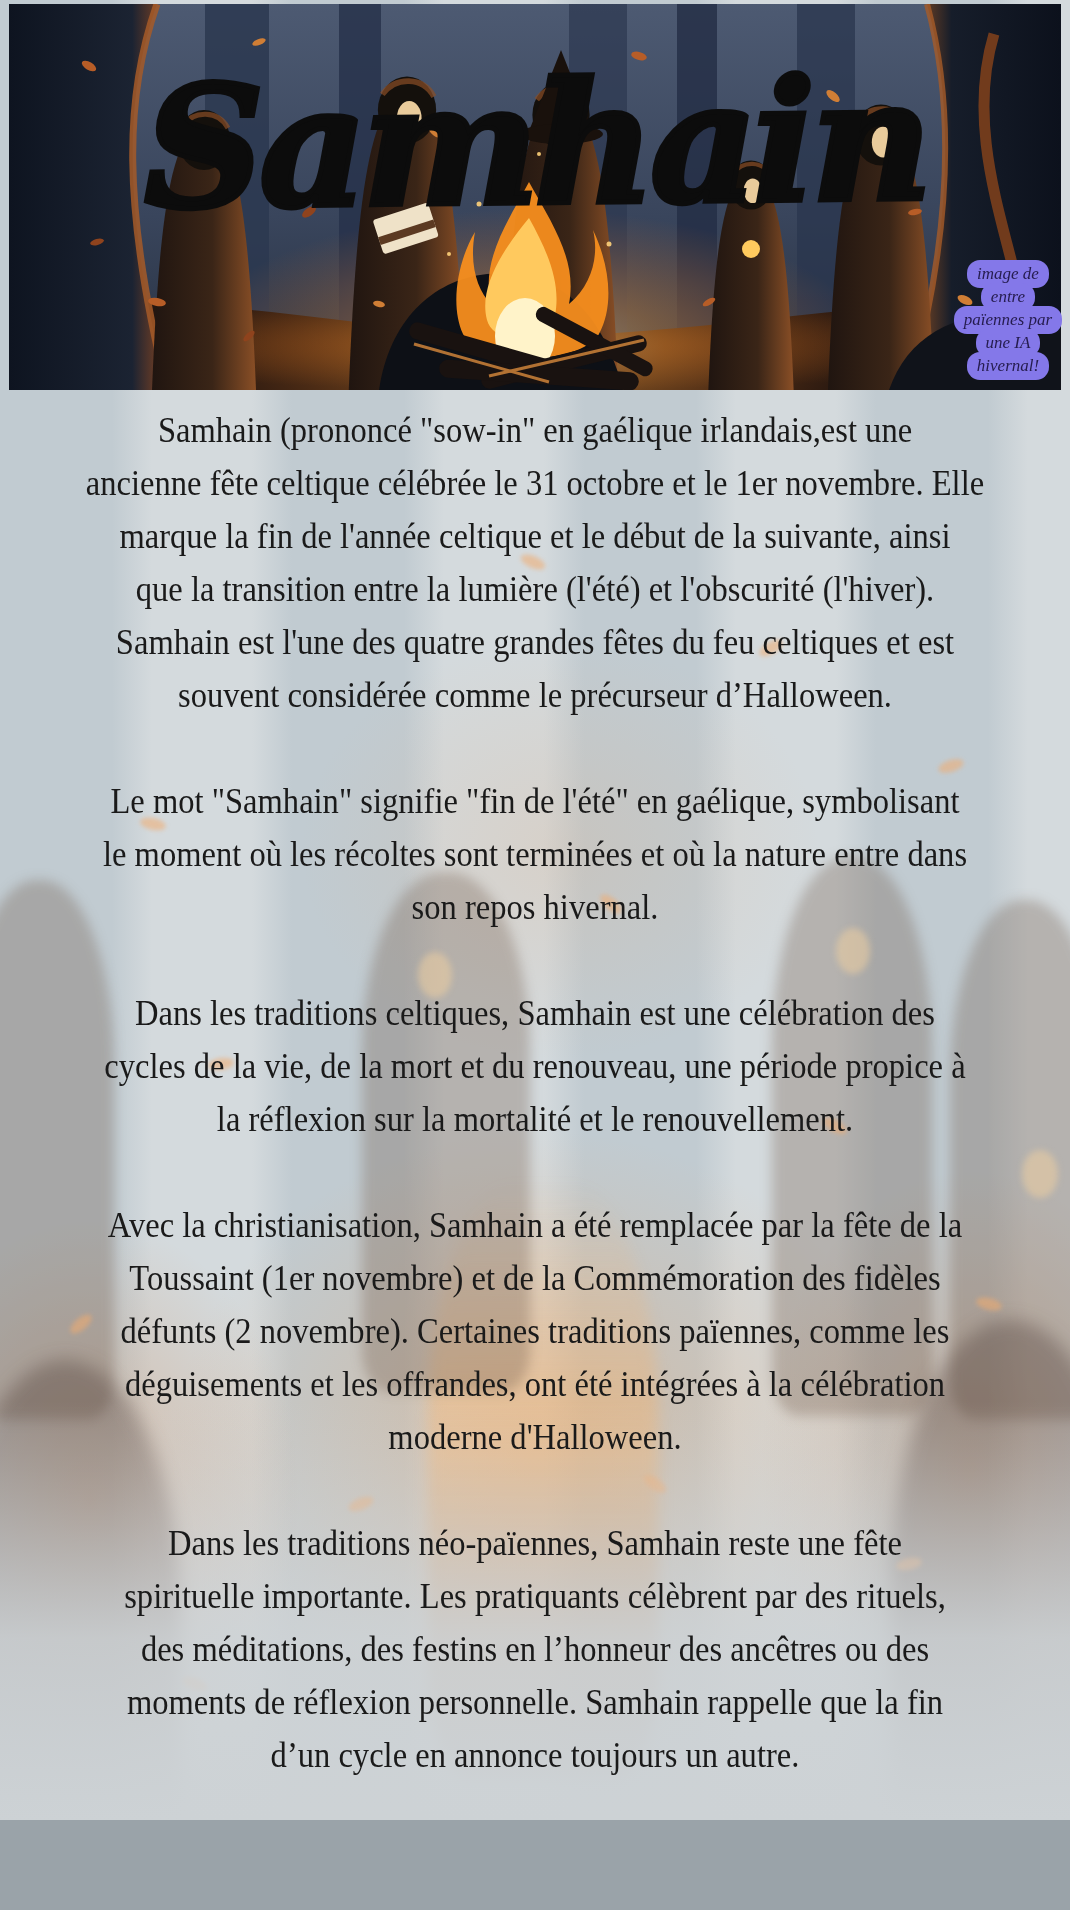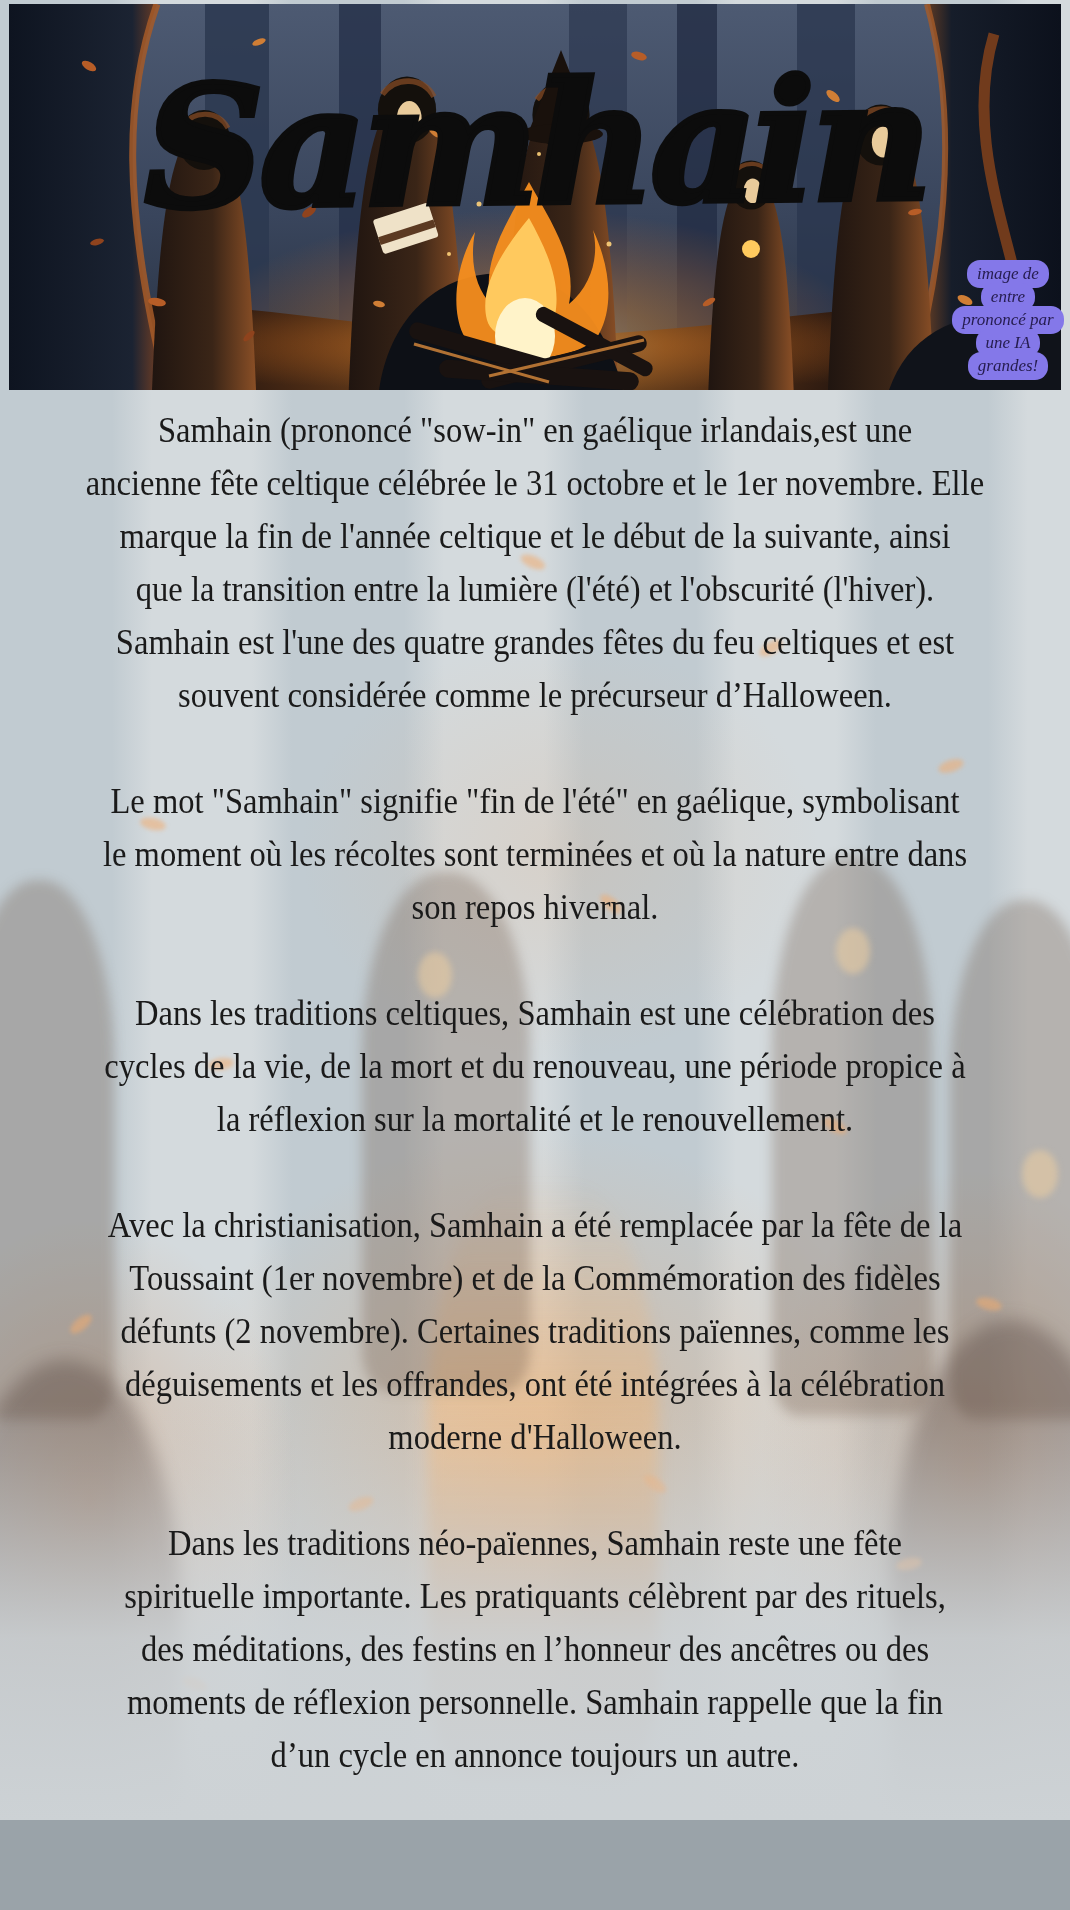--- a/index.html
+++ b/index.html
@@ -232,23 +232,23 @@
         <ellipse cx="370" cy="300" rx="6" ry="3" fill="#d07e35" transform="rotate(12 370 300)"></ellipse>
         <ellipse cx="240" cy="332" rx="7" ry="3" fill="#8f431d" transform="rotate(-42 240 332)"></ellipse>
       </g>
     </svg>
 
     <h1 class="title">Samhain</h1>
 
     <div class="badge">
       <span class="pill">image de</span>
       <span class="pill">entre</span>
-      <span class="pill">prononcé par</span>
+      <span class="pill">païennes par</span>
       <span class="pill">une IA</span>
-      <span class="pill">grandes!</span>
+      <span class="pill">hivernal!</span>
     </div>
   </div>
 
   <main class="content">
     <div class="para">
       <div class="line">Samhain (prononcé "sow-in" en gaélique irlandais,est une</div>
       <div class="line">ancienne fête celtique célébrée le 31 octobre et le 1er novembre. Elle</div>
       <div class="line">marque la fin de l'année celtique et le début de la suivante, ainsi</div>
       <div class="line">que la transition entre la lumière (l'été) et l'obscurité (l'hiver).</div>
       <div class="line">Samhain est l'une des quatre grandes fêtes du feu celtiques et est</div>

